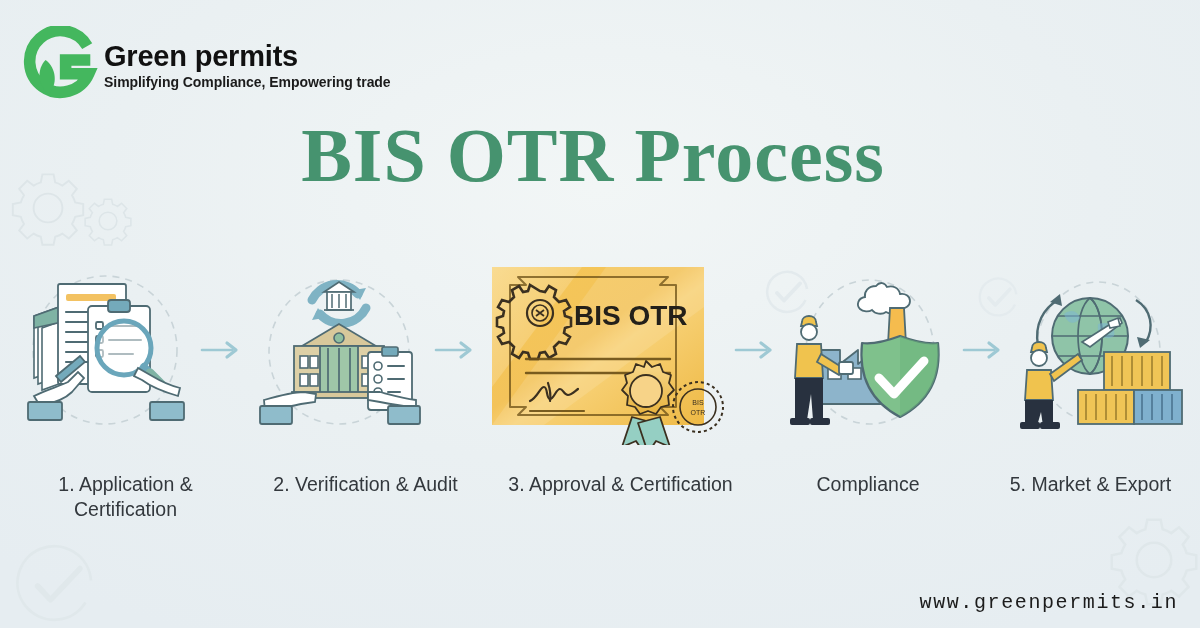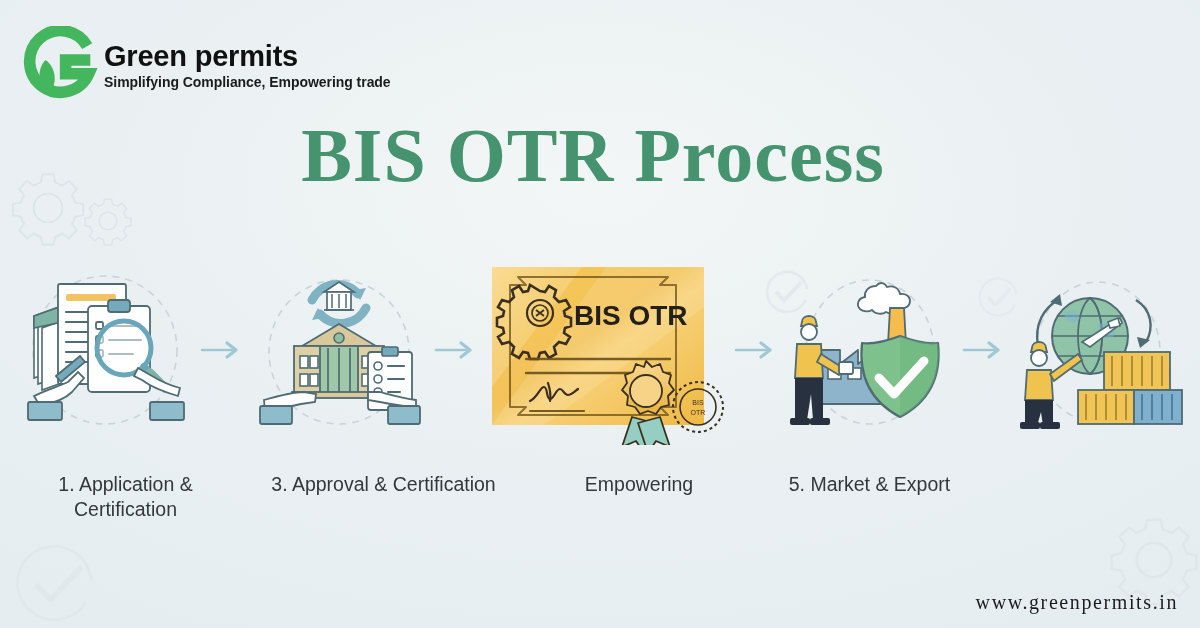--- a/index.html
+++ b/index.html
@@ -105,21 +105,20 @@
   }
 
   
   #labels {
     position: absolute;
     left: 0;
     top: 472px;
     width: 1200px;
     display: flex;
     align-items: flex-start;
-    gap: 8px;
   }
   .step-label {
     text-align: center;
     font-size: 19.5px;
     color: #33383d;
     line-height: 1.27;
     font-family: "Liberation Sans", sans-serif;
   }
   .lbl-1 { width: 235px; margin-left: 8px; }
   .lbl-2 { width: 245px; }
@@ -128,21 +127,21 @@
   .lbl-5 { width: 215px; }
 
   
   #website {
     position: absolute;
     right: 22px;
     bottom: 14px;
     font-size: 20px;
     color: #1c1c1c;
     letter-spacing: 1.6px;
-    font-family: Liberation Serif, serif;
+    font-family: Liberation Mono, monospace;
   }
 </style>
 </head>
 <body>
 
 <div id="banner">
 
   <div class="deco" style="left:8px; top:168px;">
     <svg width="80" height="80" viewBox="0 0 100 100">
       <path d="M50 8 l7 0 2 10 a33 33 0 0 1 9 4 l8-6 10 10 -6 8 a33 33 0 0 1 4 9 l10 2 0 14 -10 2 a33 33 0 0 1 -4 9 l6 8 -10 10 -8-6 a33 33 0 0 1 -9 4 l-2 10 -14 0 -2-10 a33 33 0 0 1 -9-4 l-8 6 -10-10 6-8 a33 33 0 0 1 -4-9 l-10-2 0-14 10-2 a33 33 0 0 1 4-9 l-6-8 10-10 8 6 a33 33 0 0 1 9-4 l2-10 z" fill="none" stroke="#dde5e8" stroke-width="2.4"></path>
@@ -491,25 +490,28 @@
       </svg>
     </div>
 
   </div>
 
   <div id="labels">
     <div class="step-label lbl-1">
       <div>1. Application &amp;</div>
       <div>Certification</div>
     </div>
+    <div class="step-label lbl-2">
+      <div>2. Verification &amp; Audit</div>
+    </div>
     <div class="step-label lbl-3">
       <div>3. Approval &amp; Certification</div>
     </div>
     <div class="step-label lbl-4">
-      <div>Empowering</div>
+      <div>Compliance</div>
     </div>
     <div class="step-label lbl-5">
       <div>5. Market &amp; Export</div>
     </div>
   </div>
 
   <div id="website">www.greenpermits.in</div>
 
 </div>
 

